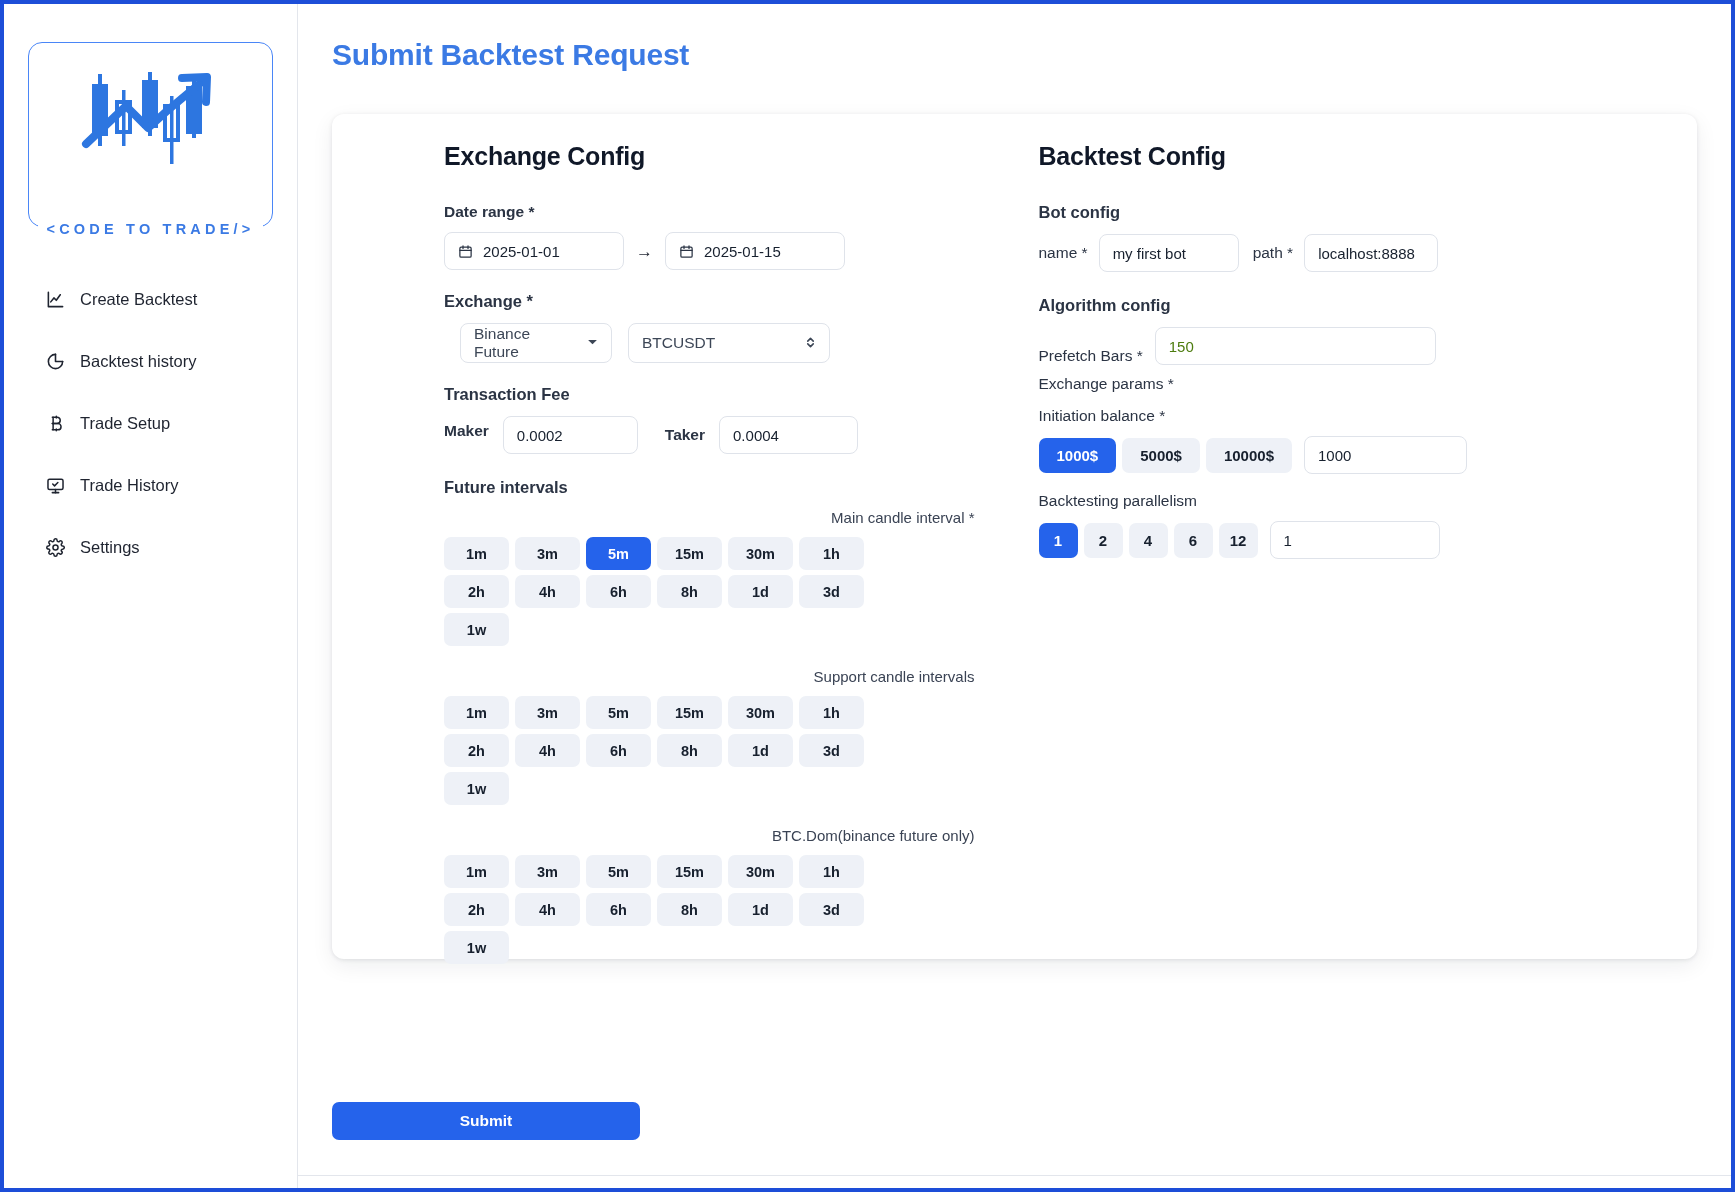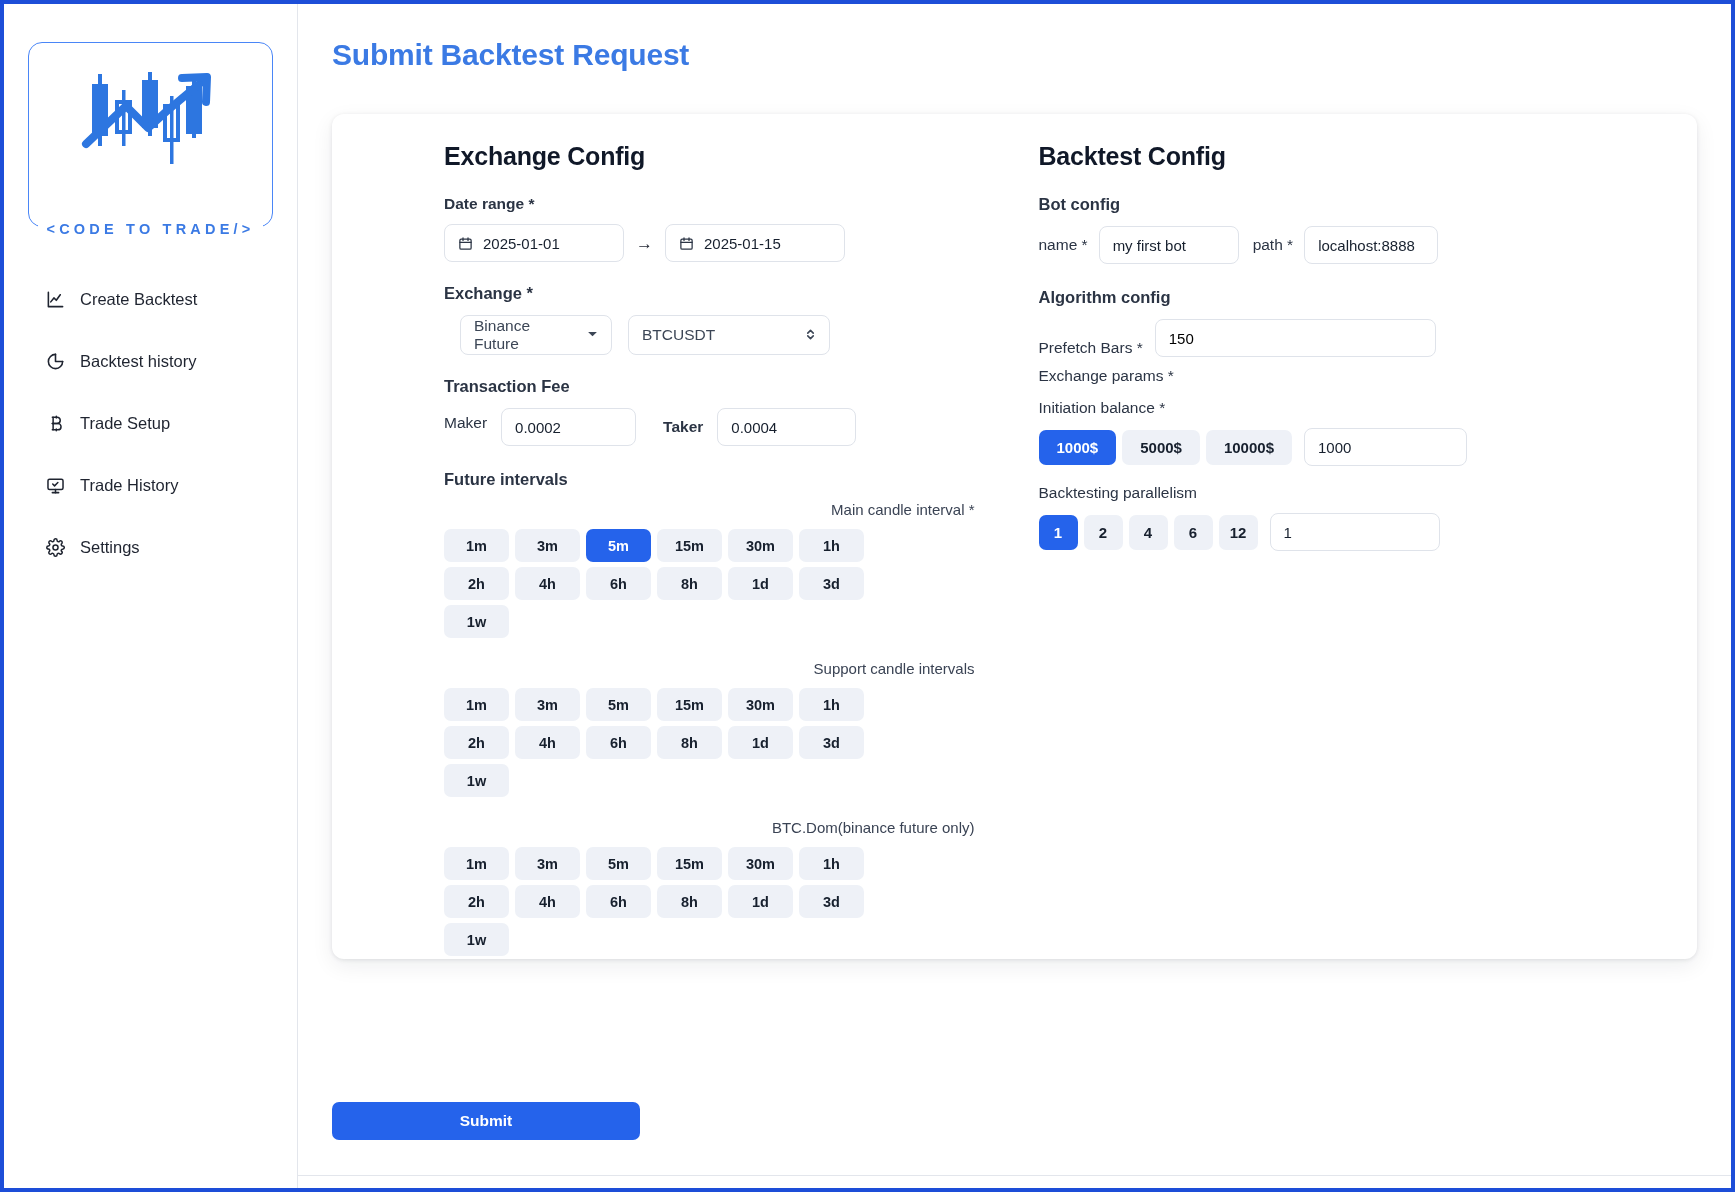--- a/index.html
+++ b/index.html
@@ -102,21 +102,21 @@
     padding: 28px 0 0 0;
   }
   .col { flex: 1 1 50%; padding: 0 40px 0 0; }
   .col-left  { padding-left: 112px; }
   .col-right { padding-left: 24px; }
 
   .col-title {
     font-size: 25px;
     font-weight: 700;
     color: #101828;
-    margin-bottom: 24px;
+    margin-bottom: 32px;
     letter-spacing: -0.2px;
   }
   .subhead {
     font-size: 16.5px;
     font-weight: 700;
     color: #2b3444;
     margin: 0 0 12px 0;
   }
   .fieldlabel {
     font-size: 15.5px;
@@ -134,21 +134,21 @@
     background: #ffffff;
     height: 38px;
     display: flex;
     align-items: center;
     gap: 10px;
     padding: 0 13px;
     font-size: 15px;
     color: #17202e;
     cursor: text;
   }
-  .inp .ph { color: #000000; }
+  .inp .ph { color: #4d7c0f; }
   .cal-icon { color: #2b3444; display:flex; }
 
   .arrow-sep {
     color: #1f2430;
     font-size: 17px;
     margin: 0 12px;
     line-height: 1;
   }
 
   .select {
@@ -397,21 +397,21 @@
                 <path d="M3 5.5L6 2.5l3 3"></path>
                   <path d="M3 8.5L6 11.5l3-3"></path>
               </svg>
             </span>
           </div>
         </div>
 
         <div class="subhead">Transaction Fee</div>
 
         <div class="row" style="margin-bottom:24px; gap:0;">
-          <span class="fieldlabel" style="margin:0 14px 8px 0; font-weight:400;">Maker</span>
+          <span class="fieldlabel" style="margin:0 14px 8px 0; font-weight:700;">Maker</span>
           <div class="inp" style="width:135px;">
             <span>0.0002</span>
           </div>
           <span class="fieldlabel" style="margin:0 14px 0 27px; font-weight:600;">Taker</span>
           <div class="inp" style="width:139px;">
             <span>0.0004</span>
           </div>
         </div>
 
         <div class="subhead">Future intervals</div>

